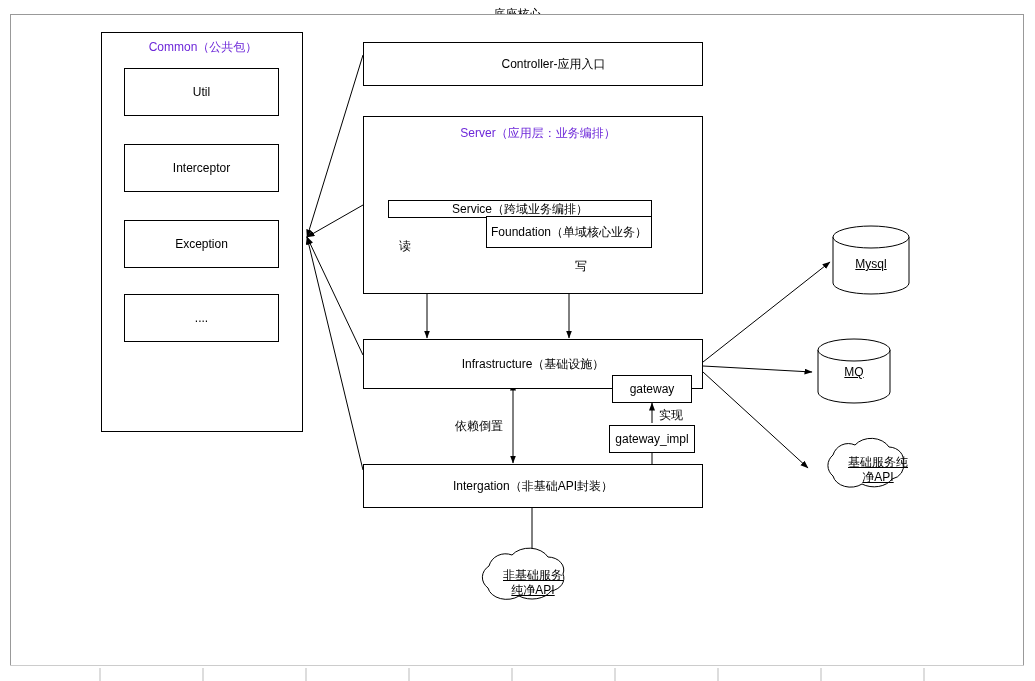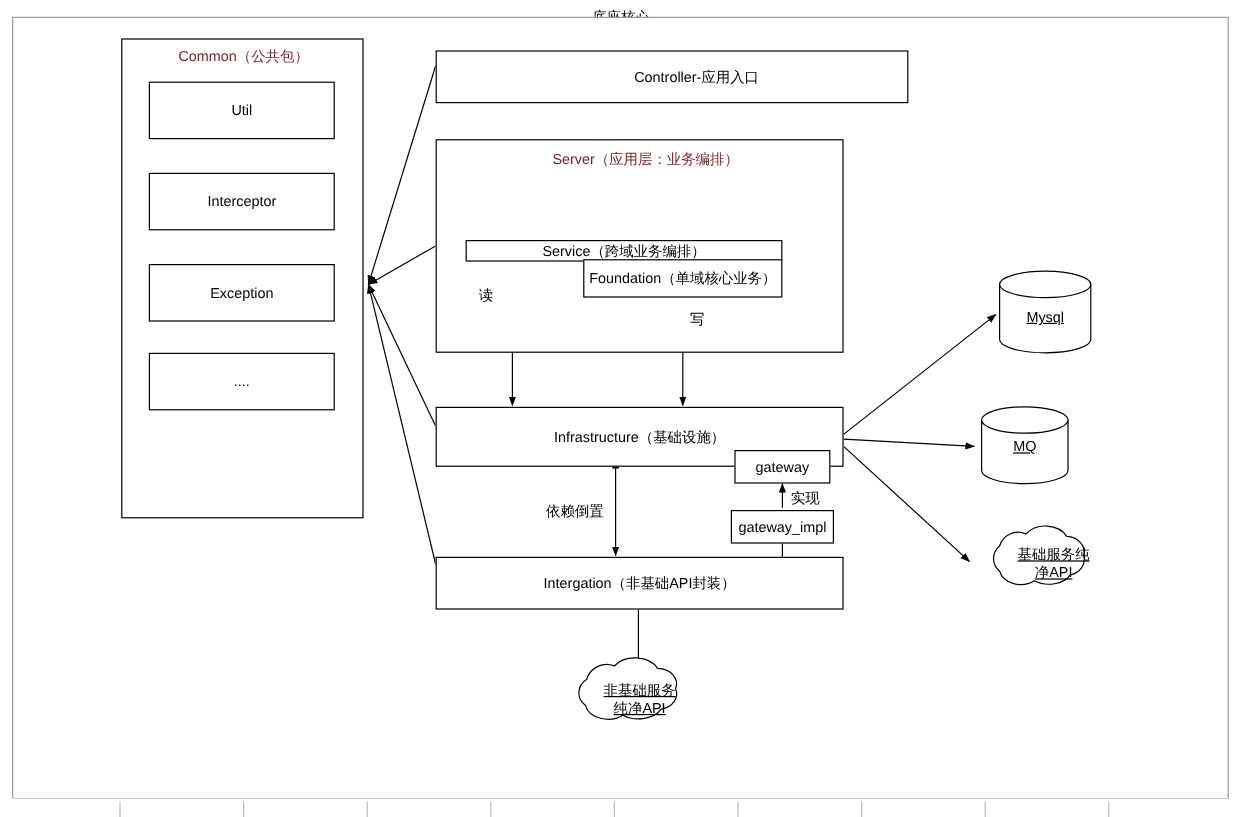--- a/index.html
+++ b/index.html
@@ -46,21 +46,21 @@
     justify-content: center;
     text-align: center;
   }
   .box.labeled {
     align-items: flex-start;
     padding-top: 6px;
   }
   .grp-label {
     position: absolute;
     font-size: 12px;
-    color: #7f1d1d;
+    color: #6d28d9;
     text-align: center;
     white-space: nowrap;
   }
   .free-label {
     position: absolute;
     font-size: 12px;
     color: #000000;
     white-space: nowrap;
   }
   svg.layer {
@@ -191,21 +191,21 @@
   <div class="box" style="left:124px; top:144px; width:155px; height:48px;">
     <span>Interceptor</span>
   </div>
   <div class="box" style="left:124px; top:220px; width:155px; height:48px;">
     <span>Exception</span>
   </div>
   <div class="box" style="left:124px; top:294px; width:155px; height:48px;">
     <span>....</span>
   </div>
 
-  <div class="box" style="left:363px; top:42px; width:394px; height:44px;padding-left:41px;">
+  <div class="box" style="left:363px; top:42px; width:340px; height:44px;padding-left:41px;">
     <span>Controller-应用入口</span>
   </div>
 
   <div class="box labeled" style="left:363px; top:116px; width:340px; height:178px;">
     <span class="grp-label" style="left:4px; top:8px; width:340px;">Server（应用层：业务编排）</span>
   </div>
   <div class="box" style="left:388px; top:156px; width:264px; height:18px;margin-top:44px;">
     <span>Service（跨域业务编排）</span>
   </div>
   <div class="box" style="left:486px; top:216px; width:166px; height:32px;">

